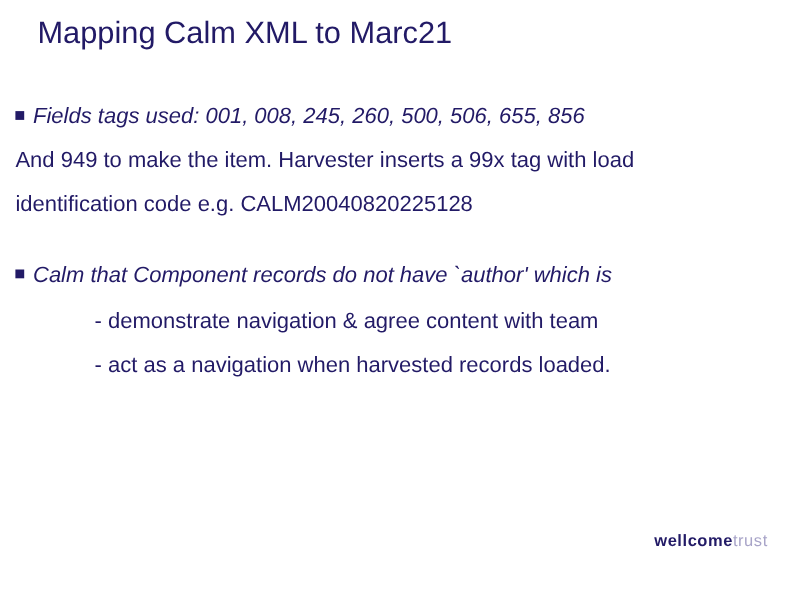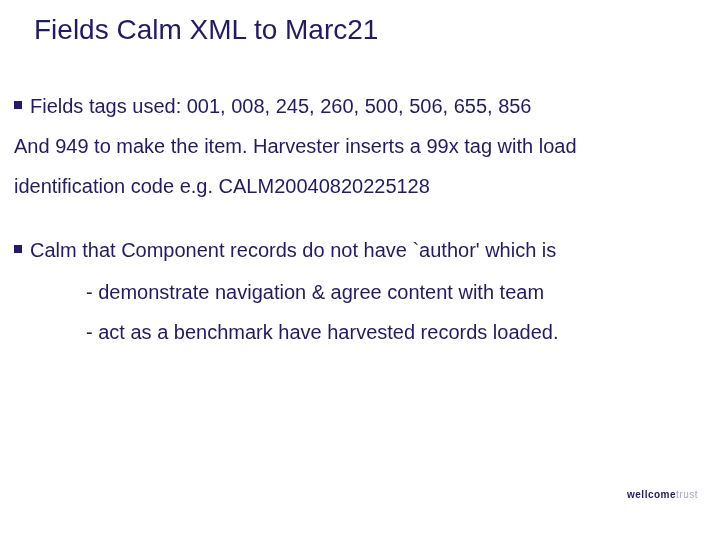--- a/index.html
+++ b/index.html
@@ -32,20 +32,21 @@
     right: 20px;
     top: 88px;
     color: #221a66;
     font-size: 20px;
     line-height: 1.8;
   }
   .bullet {
     display: flex;
     align-items: flex-start;
     margin-bottom: 28px;
+    font-style: italic;
   }
   .bullet-mark {
     width: 8px;
     height: 8px;
     background: #221a66;
     margin-top: 13px;
     margin-right: 8px;
     flex: 0 0 auto;
   }
   .bullet-text {
@@ -60,56 +61,56 @@
     margin-top: -22px;
   }
   .sub-item {
     margin-bottom: 4px;
   }
   .footer-logo {
     position: absolute;
     right: 22px;
     bottom: 40px;
     font-family: Arial, sans-serif;
-    font-size: 10px;
+    font-size: 15px;
     letter-spacing: 0.5px;
     color: #221a66;
   }
   .footer-logo .bold {
     font-weight: 700;
   }
   .footer-logo .light {
     color: #a8a4c8;
     font-weight: 400;
   }
 </style>
 </head>
 <body>
 
 <div class="slide">
 
-  <div class="title">Fields Calm XML to Marc21</div>
+  <div class="title">Mapping Calm XML to Marc21</div>
 
   <div class="body">
 
     <div class="bullet">
       <div class="bullet-mark"></div>
       <div class="bullet-text">Fields tags used: 001, 008, 245, 260, 500, 506, 655, 856</div>
     </div>
     <div class="cont">And 949 to make the item.  Harvester inserts a 99x tag with load</div>
     <div class="cont">identification code e.g. CALM20040820225128</div>
 
     <div class="bullet">
       <div class="bullet-mark"></div>
       <div class="bullet-text">Calm that Component records do not have `author' which is</div>
     </div>
 
     <div class="sub-list">
       <div class="sub-item">- demonstrate navigation &amp; agree content with team</div>
-      <div class="sub-item">- act as a benchmark have harvested records loaded.</div>
+      <div class="sub-item">- act as a navigation when harvested records loaded.</div>
     </div>
 
   </div>
 
   <div class="footer-logo">
     <span class="bold">wellcome</span><span class="light">trust</span>
   </div>
 
 </div>
 

